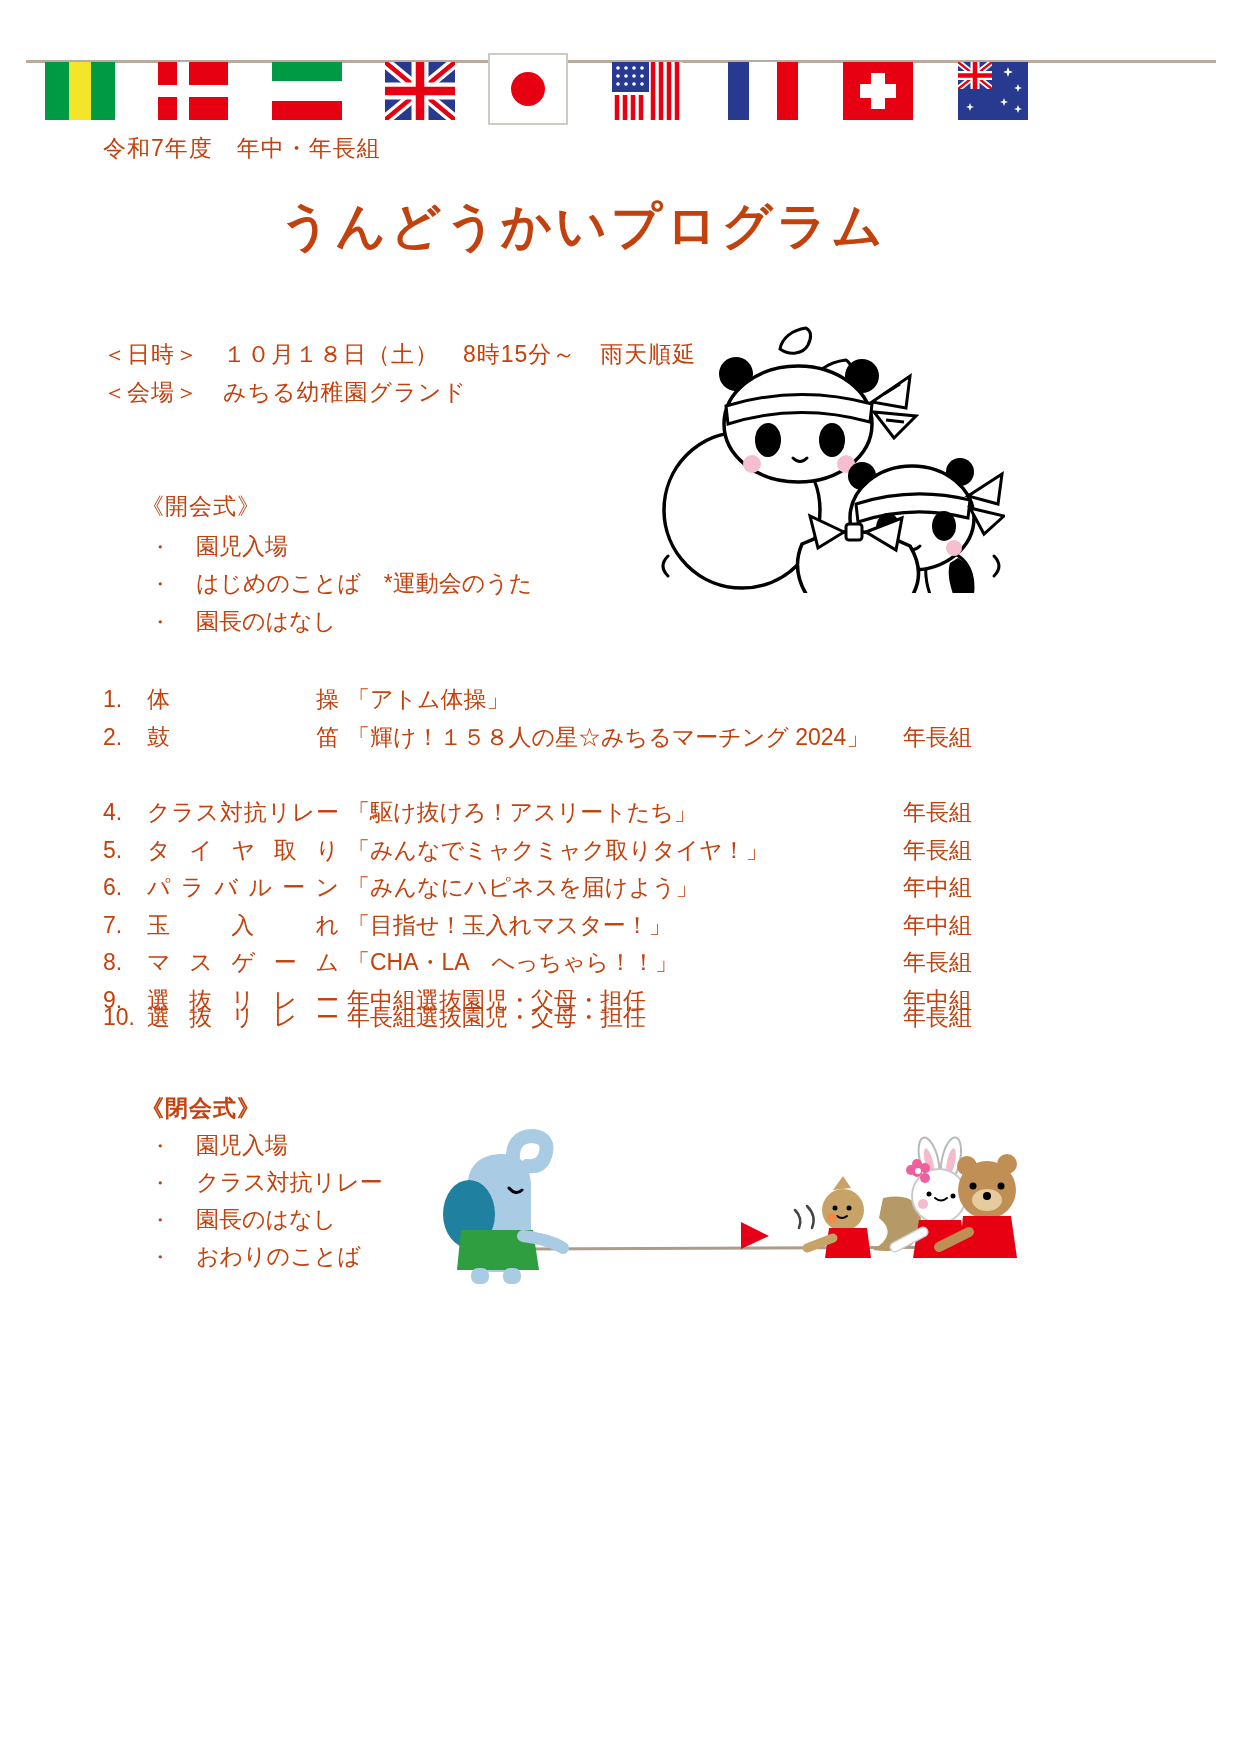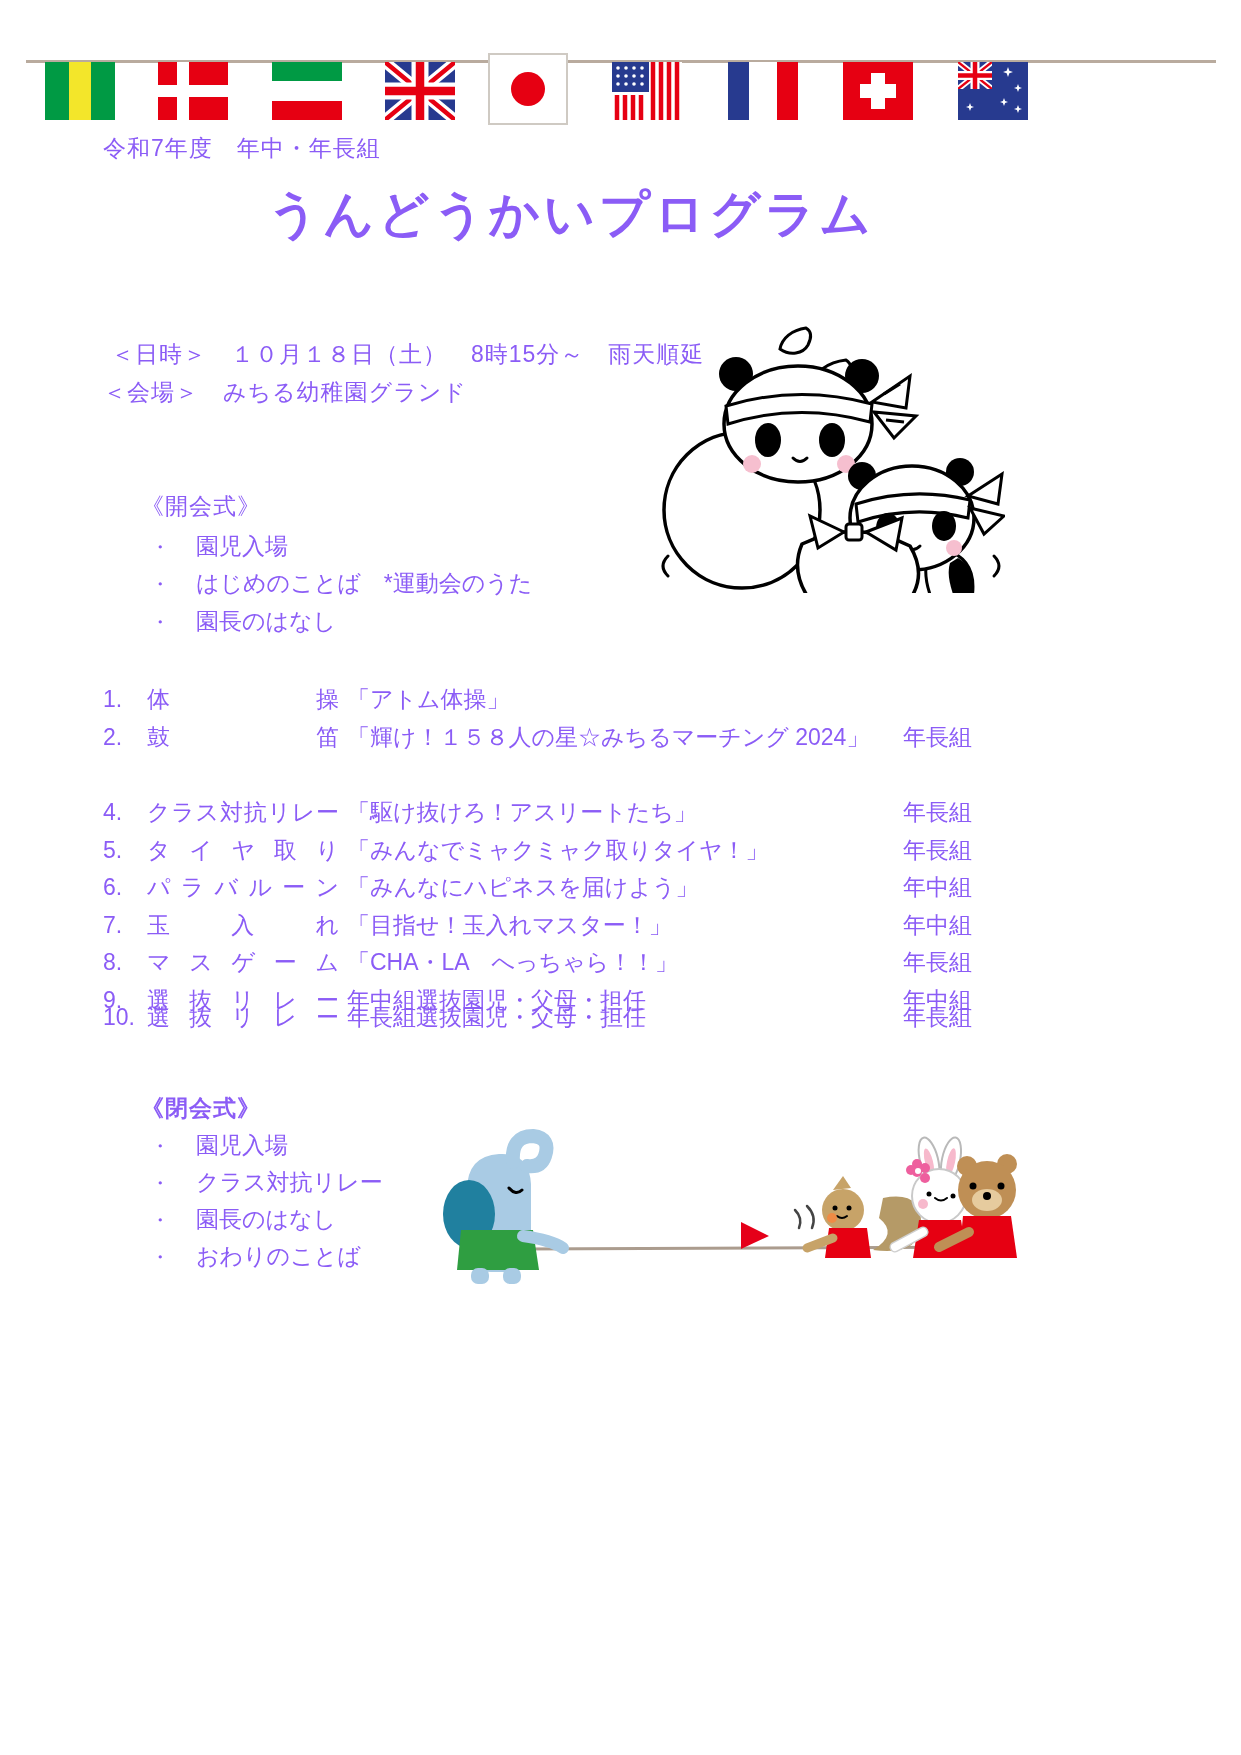--- a/index.html
+++ b/index.html
@@ -1,27 +1,27 @@
 <!DOCTYPE html>
 <html><head>
 <meta charset="utf-8">
 <style>
   html,body{margin:0;padding:0;background:#fff;}
   .page{
     position:relative;width:1241px;height:1755px;background:#ffffff;
-    font-family:"Liberation Sans",sans-serif;color:#8b5cf6;overflow:hidden;
+    font-family:"Liberation Sans",sans-serif;color:#c2410c;overflow:hidden;
   }
   .flag-string{position:absolute;left:26px;top:60px;width:1190px;height:3px;background:#b9ab9e;}
   .flag{position:absolute;top:62px;width:70px;height:58px;}
   .flag svg{display:block;width:100%;height:100%;}
   .flag.japan{top:53px;width:80px;height:72px;background:#fff;border:2px solid #cfcac3;box-sizing:border-box;}
   .era{position:absolute;left:103px;top:133px;font-size:23px;letter-spacing:1px;}
-  .title{position:absolute;left:268px;top:181px;margin:0;font-size:50px;font-weight:bold;letter-spacing:4px;}
+  .title{position:absolute;left:268px;top:181px;margin:12px;font-size:50px;font-weight:bold;letter-spacing:4px;}
   .info{position:absolute;left:103px;font-size:23px;letter-spacing:1px;white-space:nowrap;}
-  .info.date{top:339px;margin-left:8px;}
+  .info.date{top:339px;}
   .info.venue{top:377px;}
   .sec-head{position:absolute;left:141px;font-size:23px;letter-spacing:1px;}
   .sec-head.open{top:491px;}
   .sec-head.close{top:1093px;font-weight:bold;}
   .list-item{position:absolute;left:150px;font-size:23px;white-space:nowrap;}
   .list-item .bullet{display:inline-block;width:46px;font-size:20px;}
   .prog-row{position:absolute;left:103px;font-size:23px;line-height:30px;white-space:nowrap;}
   .prog-row .num{display:inline-block;width:44px;}
   .prog-row .event{
     display:inline-block;width:192px;margin-right:8px;

